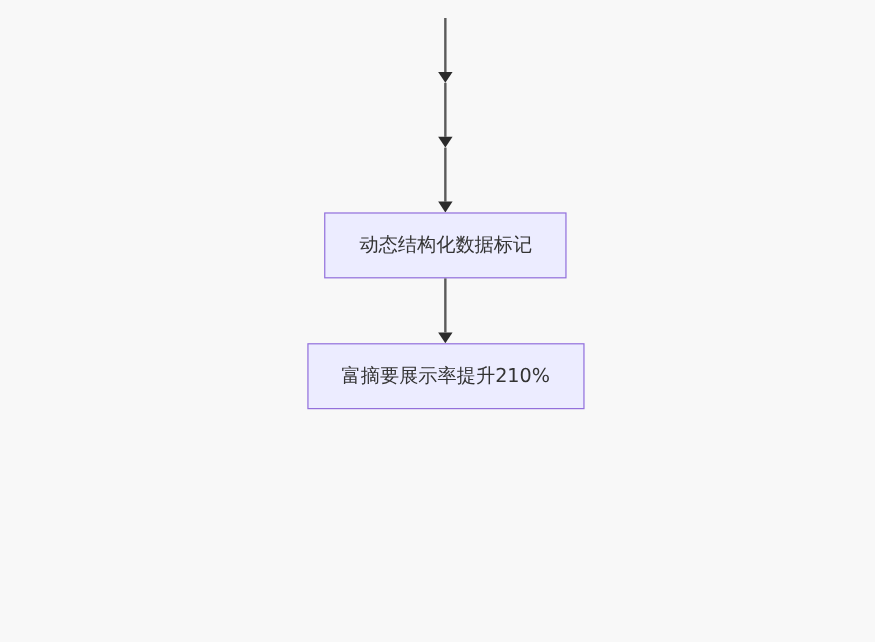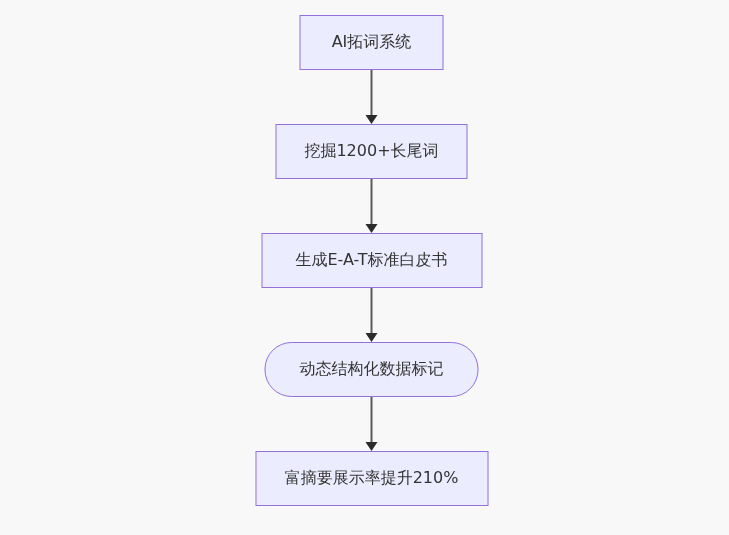--- a/index.html
+++ b/index.html
@@ -57,41 +57,32 @@
     border-right: 6px solid transparent;
     border-top: 9px solid #2b2b2b;
   }
 </style>
 </head>
 <body>
 
 <div class="canvas">
   <div class="flow">
 
-    <div class="node">
-      <span>AI拓词系统</span>
-    </div>
 
     <div class="edge">
       <div class="line"></div>
       <div class="head"></div>
     </div>
 
-    <div class="node">
-      <span>挖掘1200+长尾词</span>
-    </div>
 
     <div class="edge">
       <div class="line"></div>
       <div class="head"></div>
     </div>
 
-    <div class="node">
-      <span>生成E-A-T标准白皮书</span>
-    </div>
 
     <div class="edge">
       <div class="line"></div>
       <div class="head"></div>
     </div>
 
     <div class="node">
       <span>动态结构化数据标记</span>
     </div>
 

